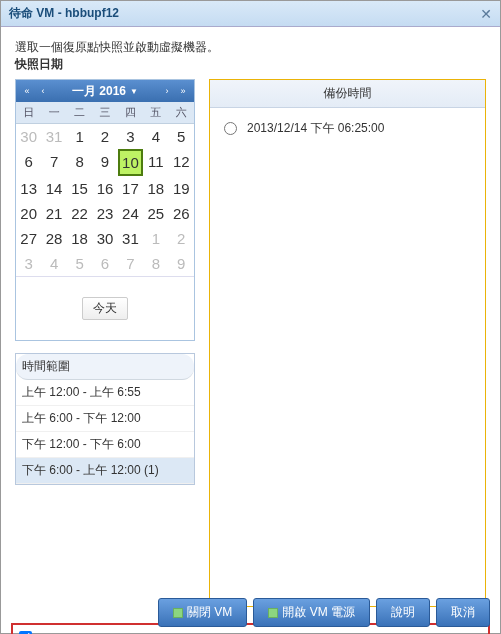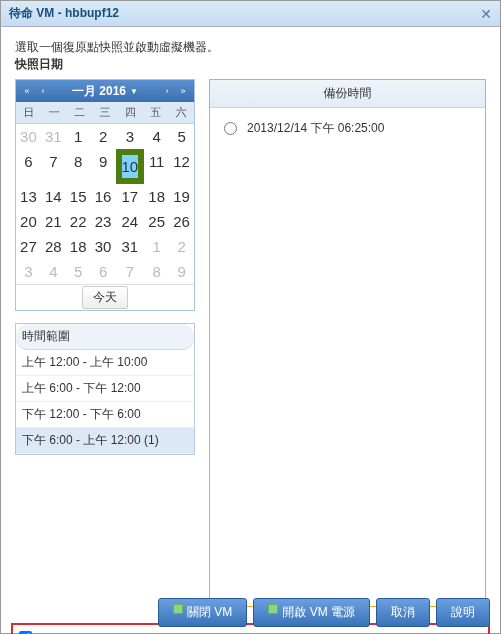--- a/index.html
+++ b/index.html
@@ -18,37 +18,37 @@
 .cal-header { background: linear-gradient(#5a8fd0, #3a6fb0); color: #fff; height: 22px; display: flex; align-items: center; justify-content: space-between; padding: 0 4px; }
 .cal-nav { display: flex; gap: 2px; }
 .cal-arrow { width: 14px; height: 14px; display: flex; align-items: center; justify-content: center; cursor: pointer; font-size: 9px; }
 .cal-month { font-weight: bold; display: flex; align-items: center; gap: 4px; }
 .cal-month .dd { font-size: 8px; }
 .cal-dow { display: grid; grid-template-columns: repeat(7, 1fr); background: #dce8f5; border-bottom: 1px solid #c0d0e0; }
 .cal-dow div { text-align: center; padding: 3px 0; color: #556; font-size: 11px; }
 .cal-days { display: grid; grid-template-columns: repeat(7, 1fr); }
 .cal-days div { text-align: center; padding: 4px 0; font-size: 15px; cursor: pointer; }
 .cal-days .other { color: #bbb; }
-.cal-days .selected { border: 6px solid #4d7c0f; background: #7dd3fc; padding: 3px 0; }
-.cal-footer { text-align: center; padding: 1px 0; border-top: 1px solid #dde; }
+.cal-days .selected { border: 2px solid #4d7c0f; background: #bef264; padding: 3px 0; }
+.cal-footer { text-align: center; padding: 20px 0; border-top: 1px solid #dde; }
 .today-btn { display: inline-block; padding: 2px 10px; border: 1px solid #ccc; background: linear-gradient(#fff, #eee); cursor: pointer; border-radius: 2px; }
 .time-panel { margin-top: 12px; border: 1px solid #b8c8dd; }
 .time-header { background: #eef3fa; padding: 4px 6px; border-bottom: 1px solid #d0d8e0; border-radius: 12px; }
 .time-list div { padding: 4px 6px; cursor: pointer; border-bottom: 1px solid #f0f0f0; }
 .time-list .sel { background: #dce8f5; }
 .backup-panel { border: 1px solid #eab308; height: 528px; }
 .backup-header { background: linear-gradient(#f0f4fa, #e4ecf6); padding: 5px; border-bottom: 1px solid #c8d4e4; text-align: center; font-weight: normal; }
 .backup-list { padding: 8px; }
 .backup-row { display: flex; align-items: center; gap: 10px; padding: 4px 2px; }
 .backup-row input { margin-left: 4px; }
 .highlight-box { border: 2px solid #d03030; margin: 4px 10px 8px 10px; padding: 6px; }
 .checkbox-row { display: flex; align-items: flex-start; gap: 4px; }
 .checkbox-row label { text-decoration: underline; color: #333; cursor: pointer; }
 .button-bar { position: absolute; bottom: 6px; right: 10px; display: flex; gap: 6px; }
-.btn { background: linear-gradient(#6aa0e0, #3a72b8); color: #fff; padding: 5px 14px; border: 1px solid #2a5a98; border-radius: 3px; cursor: pointer; display: flex; align-items: flex-start; gap: 4px; font-size: 12px; }
+.btn { background: linear-gradient(#6aa0e0, #3a72b8); color: #fff; padding: 5px 14px; border: 1px solid #2a5a98; border-radius: 3px; cursor: pointer; display: flex; align-items: center; gap: 4px; font-size: 12px; }
 .btn-icon { width: 10px; height: 10px; background: #8cd680; border: 1px solid #6ab060; display: inline-block; }
 </style>
 </head>
 <body>
 
 <div class="dialog">
   <div class="titlebar">
     <span class="title">待命 VM - hbbupf12</span>
     <span class="close">✕</span>
   </div>
@@ -125,21 +125,21 @@
               <div class="other">8</div>
               <div class="other">9</div>
             </div>
           <div class="cal-footer">
             <span class="today-btn">今天</span>
           </div>
         </div>
         <div class="time-panel">
           <div class="time-header">時間範圍</div>
           <div class="time-list" id="time-list">
-              <div>上午 12:00 - 上午 10:00</div>
+              <div>上午 12:00 - 上午 6:55</div>
               <div>上午 6:00 - 下午 12:00</div>
               <div>下午 12:00 - 下午 6:00</div>
               <div class="sel">下午 6:00 - 上午 12:00 (1)</div>
             </div>
         </div>
       </div>
       <div class="right-col">
         <div class="backup-panel">
           <div class="backup-header">備份時間</div>
           <div class="backup-list" id="backup-list">
@@ -160,19 +160,19 @@
   <div class="button-bar">
     <div class="btn">
         <span class="btn-icon"></span>
         <span>關閉 VM</span>
       </div>
     <div class="btn">
         <span class="btn-icon"></span>
         <span>開啟 VM 電源</span>
       </div>
     <div class="btn">
-        <span>取消</span>
+        <span>說明</span>
       </div>
     <div class="btn">
-        <span>說明</span>
+        <span>取消</span>
       </div>
   </div>
 </div>
 
 </body></html>

